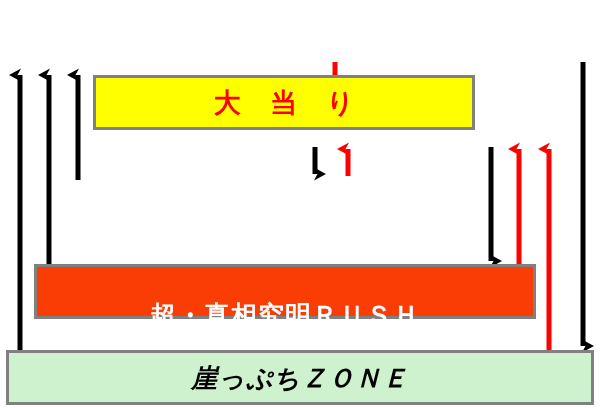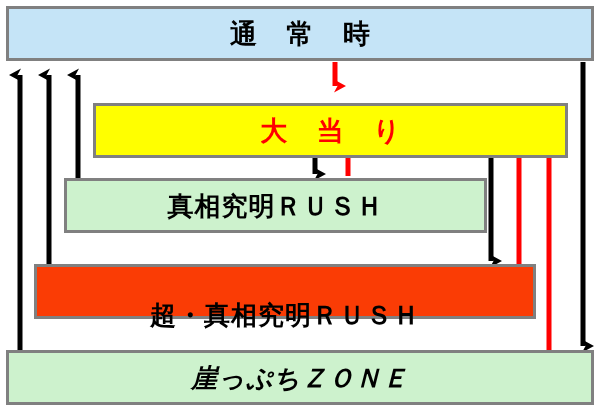--- a/index.html
+++ b/index.html
@@ -24,21 +24,21 @@
     justify-content: center;
     z-index: 5;
   }
   .state-label {
     font-weight: bold;
     white-space: nowrap;
     line-height: 1;
   }
   
   #box-normal      { left: 6px;  top: 6px;   width: 588px; height: 55px;  background: #c5e4f7; }
-  #box-jackpot     { left: 93px; top: 103px;  width: 475px; height: 55px;  background: #ffff00; }
+  #box-jackpot     { left: 93px; top: 75px;  width: 382px; height: 55px;  background: #ffff00; }
   #box-rush        { left: 64px; top: 178px; width: 423px; height: 55px;  background: #cdf2cd; }
   #box-super-rush  { left: 34px; top: 264px; width: 502px; height: 55px;  background: #fa3c05; }
   #box-zone        { left: 6px;  top: 350px; width: 588px; height: 55px;  background: #cdf2cd; }
 
   #box-normal     .state-label { color: #000000; font-size: 27px; letter-spacing: 10px; text-indent: 10px; }
   #box-jackpot    .state-label { color: #ff0000; font-size: 27px; letter-spacing: 10px; text-indent: 10px; }
   #box-rush       .state-label { color: #000000; font-size: 26px; letter-spacing: 1px; }
   #box-super-rush .state-label { color: #000000; font-size: 26px; letter-spacing: 1px; }
   #box-zone       .state-label { color: #000000; font-size: 26px; letter-spacing: 1px; }
 
@@ -87,34 +87,28 @@
 
     <line x1="491" y1="147" x2="491" y2="261" stroke="#000000" stroke-width="5" marker-end="url(#ah-black-dn)"></line>
 
     <line x1="519" y1="267" x2="519" y2="149" stroke="#ff0000" stroke-width="5" marker-end="url(#ah-red-up)"></line>
 
     <line x1="549" y1="352" x2="549" y2="149" stroke="#ff0000" stroke-width="5" marker-end="url(#ah-red-up)"></line>
 
     <line x1="583" y1="62" x2="583" y2="346" stroke="#000000" stroke-width="5" marker-end="url(#ah-black-dn)"></line>
   </svg>
 
-  <div class="state-box" id="box-normal" style="background: rgb(197, 228, 247); border-color: rgb(128, 128, 128);">
-    <span class="state-label" style="color: rgb(0, 0, 0);">通 常 時</span>
-  </div>
 
   <div class="state-box" id="box-jackpot" style="background: rgb(255, 255, 0); border-color: rgb(128, 128, 128);">
     <span class="state-label" style="color: rgb(255, 0, 0);">大 当 り</span>
   </div>
 
-  <div class="state-box" id="box-rush" style="background: rgb(205, 242, 205); border-color: rgb(128, 128, 128);">
-    <span class="state-label" style="color: rgb(0, 0, 0);">真相究明ＲＵＳＨ</span>
-  </div>
 
   <div class="state-box" id="box-super-rush" style="background: rgb(250, 60, 5); border-color: rgb(128, 128, 128);">
-    <span class="state-label" style="color: #000000; margin-top: 47px;">超・真相究明ＲＵＳＨ</span>
+    <span class="state-label" style="color: #ffffff; margin-top: 47px;">超・真相究明ＲＵＳＨ</span>
   </div>
 
   <div class="state-box" id="box-zone" style="background: rgb(205, 242, 205); border-color: rgb(128, 128, 128);">
     <span class="state-label" style="color: rgb(0, 0, 0); font-style: italic;">崖っぷちＺＯＮＥ</span>
   </div>
 
   <svg class="arrow-layer front" viewBox="0 0 600 408">
     
   </svg>
 

